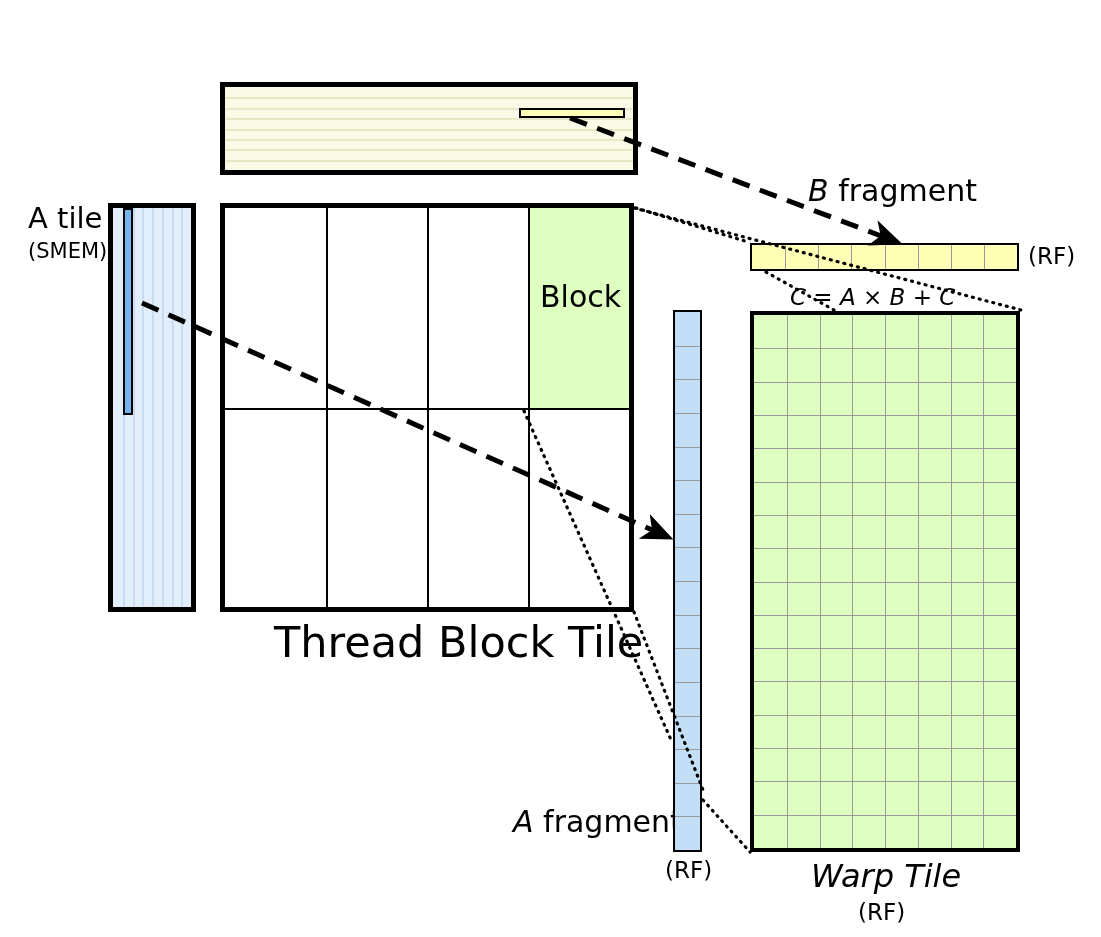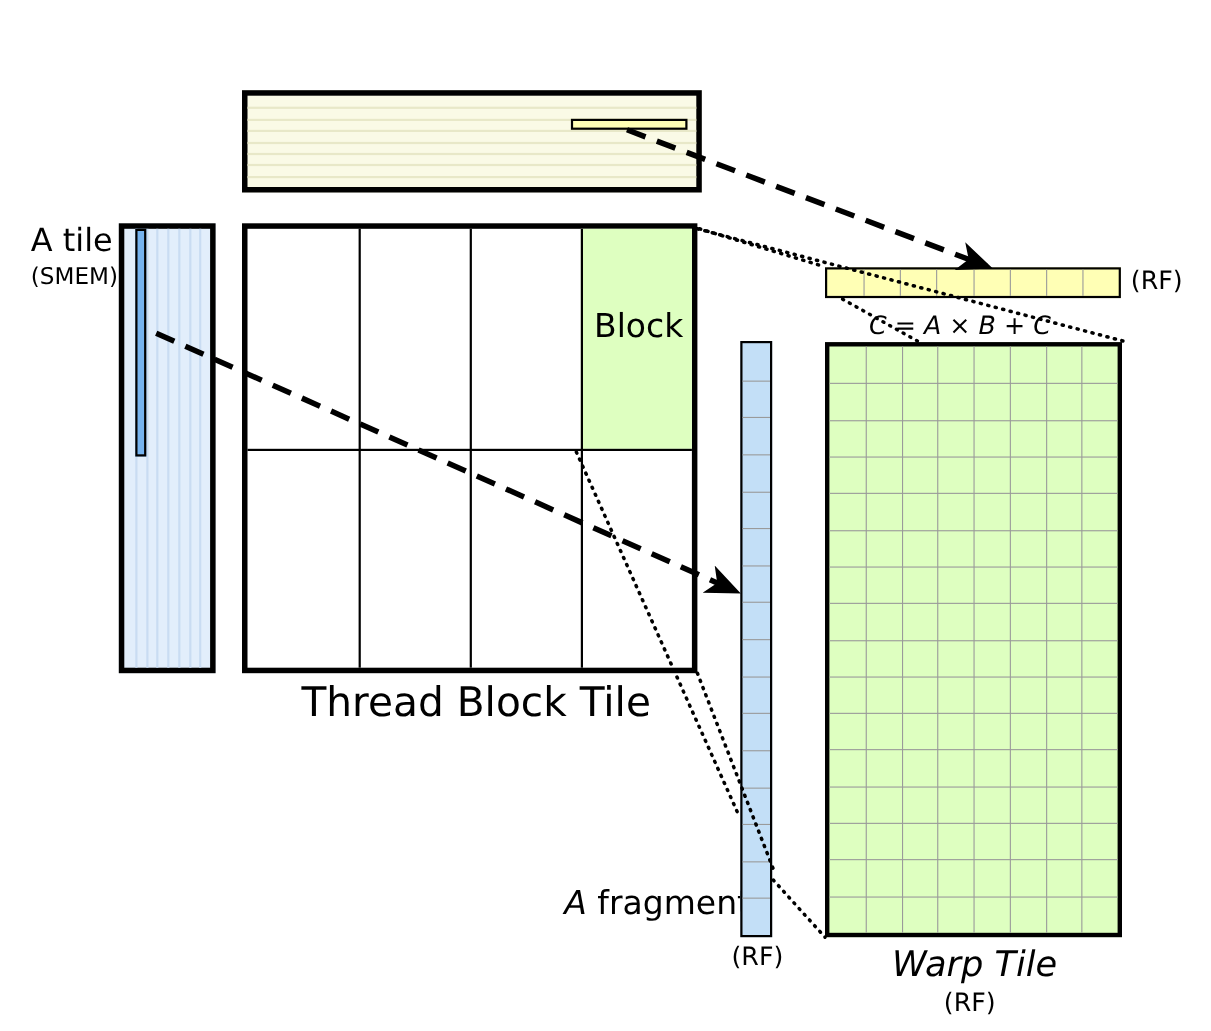--- a/index.html
+++ b/index.html
@@ -87,23 +87,26 @@
   <div class="box" id="tb-tile" style="left:220px; top:203px; width:414px; height:409px; background:#ffffff;">
     <div class="cellgrid" id="tb-grid"></div>
     <div id="tb-warp-cell" style="position: absolute; background: rgb(222, 255, 192); left: 75%; width: 25%; top: 0%; height: 50%;"></div>
     <div class="cellgrid" id="tb-lines">
         <div style="position: absolute; top: 0px; bottom: 0px; left: 25%; width: 2px; background: rgb(0, 0, 0);"></div>
         <div style="position: absolute; top: 0px; bottom: 0px; left: 50%; width: 2px; background: rgb(0, 0, 0);"></div>
         <div style="position: absolute; top: 0px; bottom: 0px; left: 75%; width: 2px; background: rgb(0, 0, 0);"></div>
         <div style="position: absolute; left: 0px; right: 0px; top: 50%; height: 2px; background: rgb(0, 0, 0);"></div>
       </div>
   </div>
-  <div class="lbl" style="left:274px; top:620px; font-size:37px;">Thread Block Tile</div>
+  <div class="lbl" style="left:274px; top:620px; font-size:43px;">Thread Block Tile</div>
   <div class="lbl" style="left:540px; top:281px; font-size:30px;">Block</div>
 
+  <div class="lbl" style="left:808px; top:175px; font-size:30px;">
+    <span style="font-style:italic;">B</span><span> fragment</span>
+  </div>
 
   <div class="thin" id="b-frag" style="left:750px; top:243px; width:269px; height:28px; background:#FFFFB5;">
     <div class="cellgrid" id="b-frag-cells">
         <div style="position: absolute; top: 0px; bottom: 0px; left: 12.5%; width: 1px; background: rgb(154, 154, 154);"></div>
         <div style="position: absolute; top: 0px; bottom: 0px; left: 25%; width: 1px; background: rgb(154, 154, 154);"></div>
         <div style="position: absolute; top: 0px; bottom: 0px; left: 37.5%; width: 1px; background: rgb(154, 154, 154);"></div>
         <div style="position: absolute; top: 0px; bottom: 0px; left: 50%; width: 1px; background: rgb(154, 154, 154);"></div>
         <div style="position: absolute; top: 0px; bottom: 0px; left: 62.5%; width: 1px; background: rgb(154, 154, 154);"></div>
         <div style="position: absolute; top: 0px; bottom: 0px; left: 75%; width: 1px; background: rgb(154, 154, 154);"></div>
         <div style="position: absolute; top: 0px; bottom: 0px; left: 87.5%; width: 1px; background: rgb(154, 154, 154);"></div>

